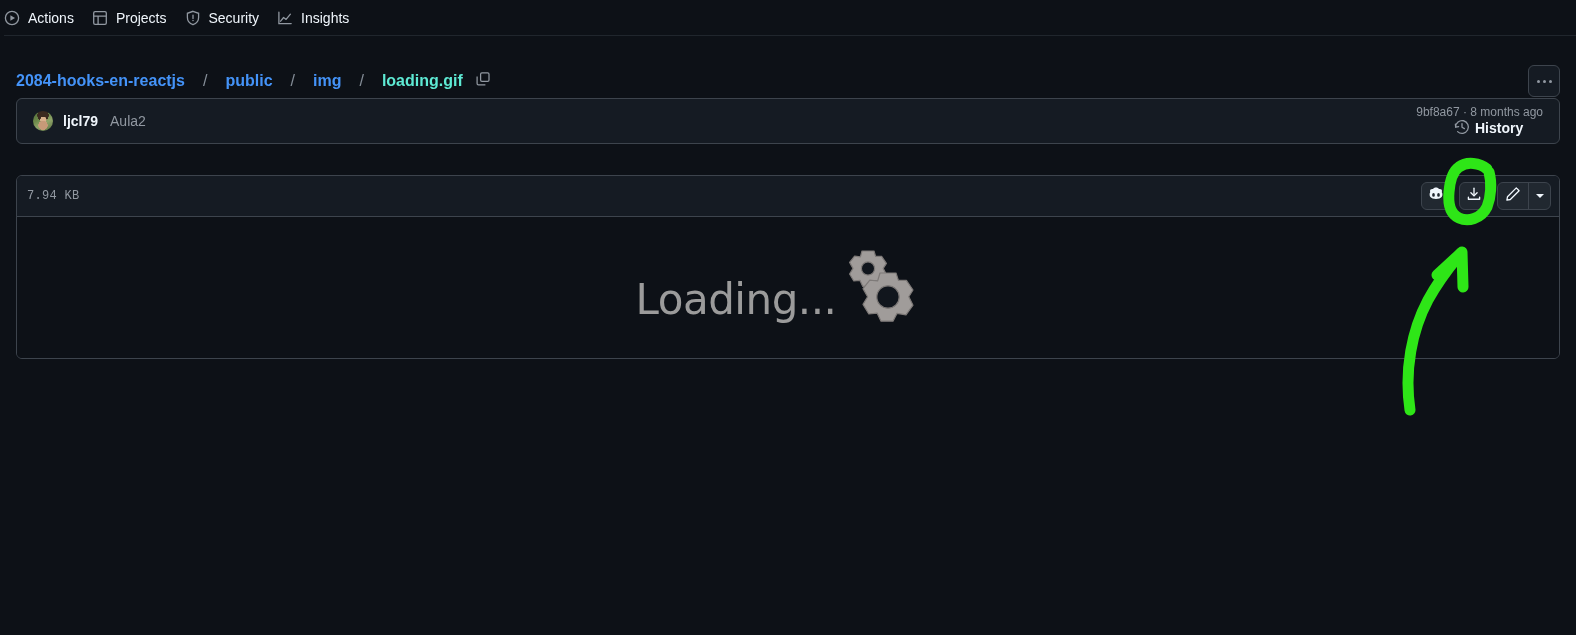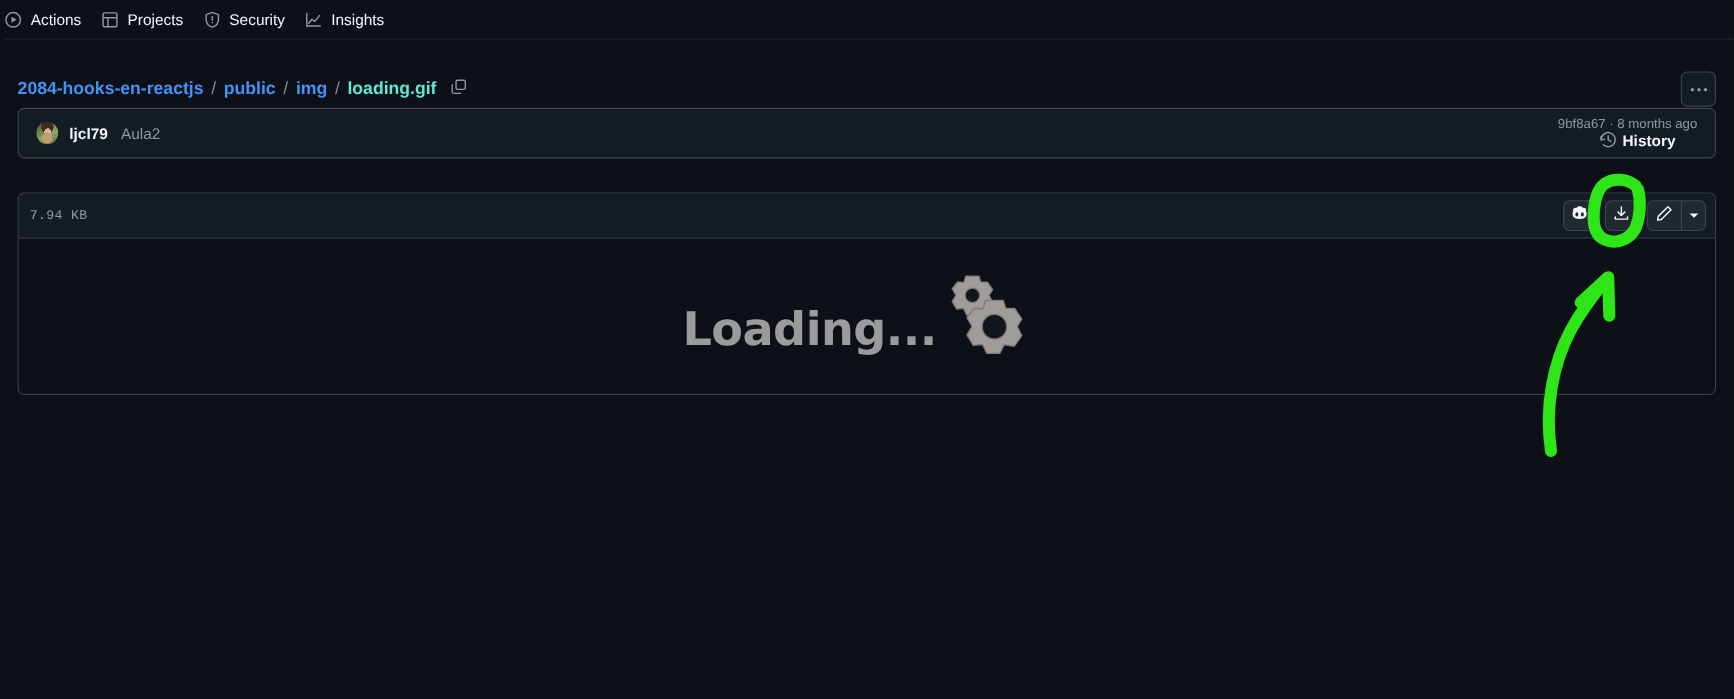--- a/index.html
+++ b/index.html
@@ -50,21 +50,21 @@
     left: 0; top: 49px;
     width: 1576px; height: 64px;
     display: flex;
     align-items: center;
     padding: 0 16px;
   }
   .crumb {
     display: flex;
     align-items: center;
     font-size: 16px;
-    gap: 1px;
+    gap: 12px;
   }
   .crumb a {
     color: #4493f8;
     text-decoration: none;
     font-weight: 600;
     cursor: pointer;
   }
   .crumb .sep {
     color: #858e98;
     font-weight: 400;
@@ -241,21 +241,21 @@
     justify-content: center;
   }
   .gif-wrap {
     display: flex;
     align-items: center;
     gap: 8px;
     transform: translateX(-12px);
   }
   .gif-text {
     font-family: "DejaVu Sans", sans-serif;
-    font-weight: 700;
+    font-weight: 400;
     font-size: 42px;
     color: #9b9b9b;
     letter-spacing: -0.5px;
     line-height: 1;
     margin-top: 24px;
   }
   .gears { position: relative; width: 72px; height: 78px; }
   .gears svg { position: absolute; left: 0; top: 0; }
 
   

